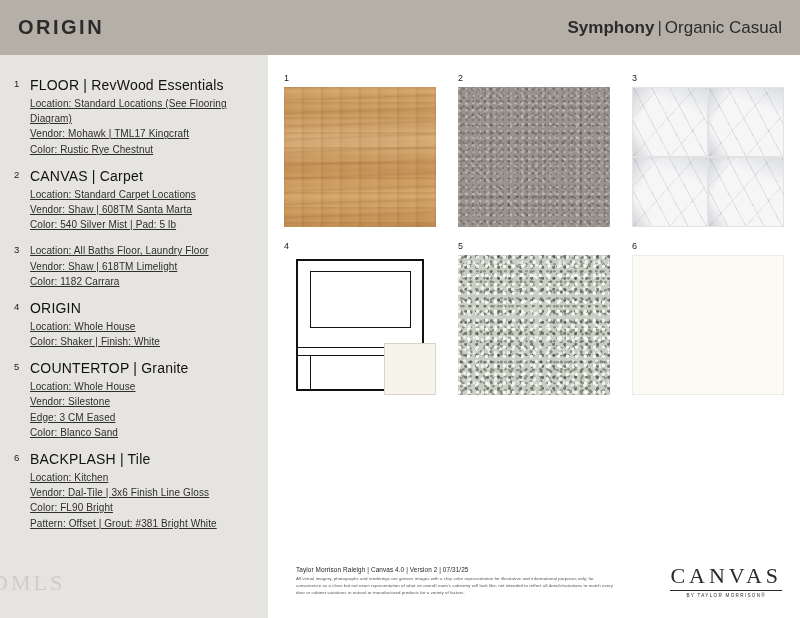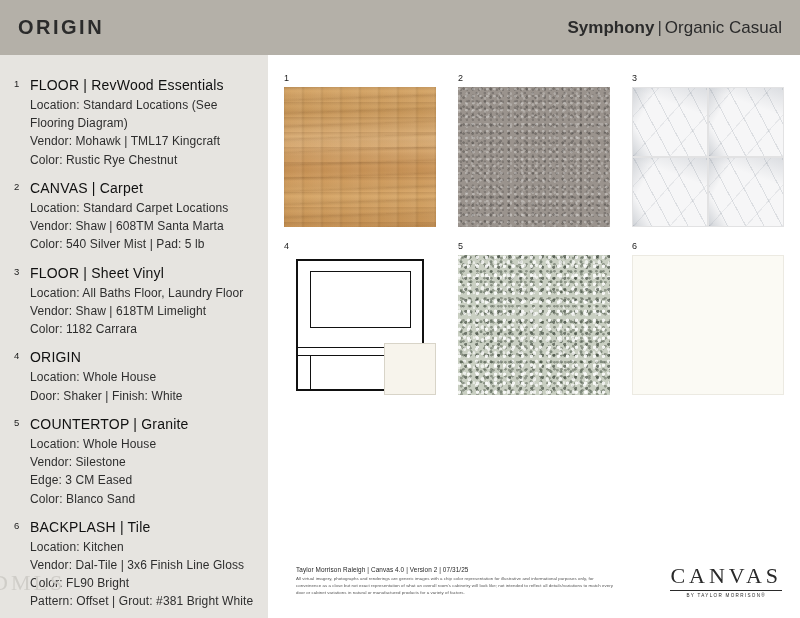--- a/index.html
+++ b/index.html
@@ -87,24 +87,25 @@
   .spec-body {
     flex: 1;
   }
   .spec-title {
     font-size: 14px;
     color: #111111;
     margin-bottom: 3px;
     letter-spacing: 0.2px;
   }
   .spec-line {
-    font-size: 12px;
+    font-size: 10px;
     color: #2e2e2e;
     line-height: 1.52;
     letter-spacing: 0.1px;
+    text-decoration: underline;
   }
 
   
   .watermark {
     position: absolute;
     left: -8px;
     bottom: 22px;
     font-size: 22px;
     letter-spacing: 3px;
     color: #cfcdc8;
@@ -325,33 +326,32 @@
           <div class="spec-title">CANVAS | Carpet</div>
           <div class="spec-line">Location: Standard Carpet Locations</div>
           <div class="spec-line">Vendor: Shaw | 608TM Santa Marta</div>
           <div class="spec-line">Color: 540 Silver Mist | Pad: 5 lb</div>
         </div>
       </div>
 
       <div class="spec">
         <div class="spec-num">3</div>
         <div class="spec-body">
-          <div class="spec-title">FLOOR | Sheet Vinyl</div>
           <div class="spec-line">Location: All Baths Floor, Laundry Floor</div>
           <div class="spec-line">Vendor: Shaw | 618TM Limelight</div>
           <div class="spec-line">Color: 1182 Carrara</div>
         </div>
       </div>
 
       <div class="spec">
         <div class="spec-num">4</div>
         <div class="spec-body">
           <div class="spec-title">ORIGIN</div>
           <div class="spec-line">Location: Whole House</div>
-          <div class="spec-line">Door: Shaker | Finish: White</div>
+          <div class="spec-line">Color: Shaker | Finish: White</div>
         </div>
       </div>
 
       <div class="spec">
         <div class="spec-num">5</div>
         <div class="spec-body">
           <div class="spec-title">COUNTERTOP | Granite</div>
           <div class="spec-line">Location: Whole House</div>
           <div class="spec-line">Vendor: Silestone</div>
           <div class="spec-line">Edge: 3 CM Eased</div>

